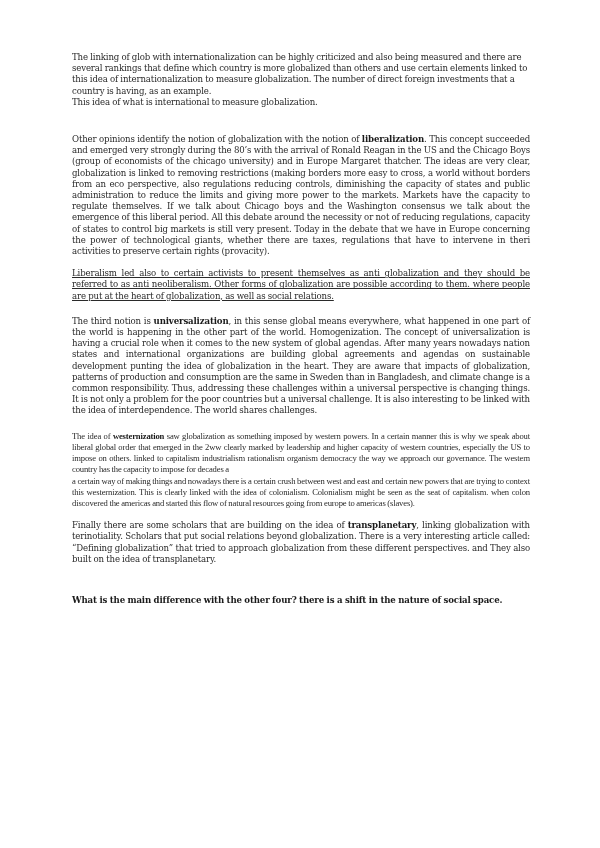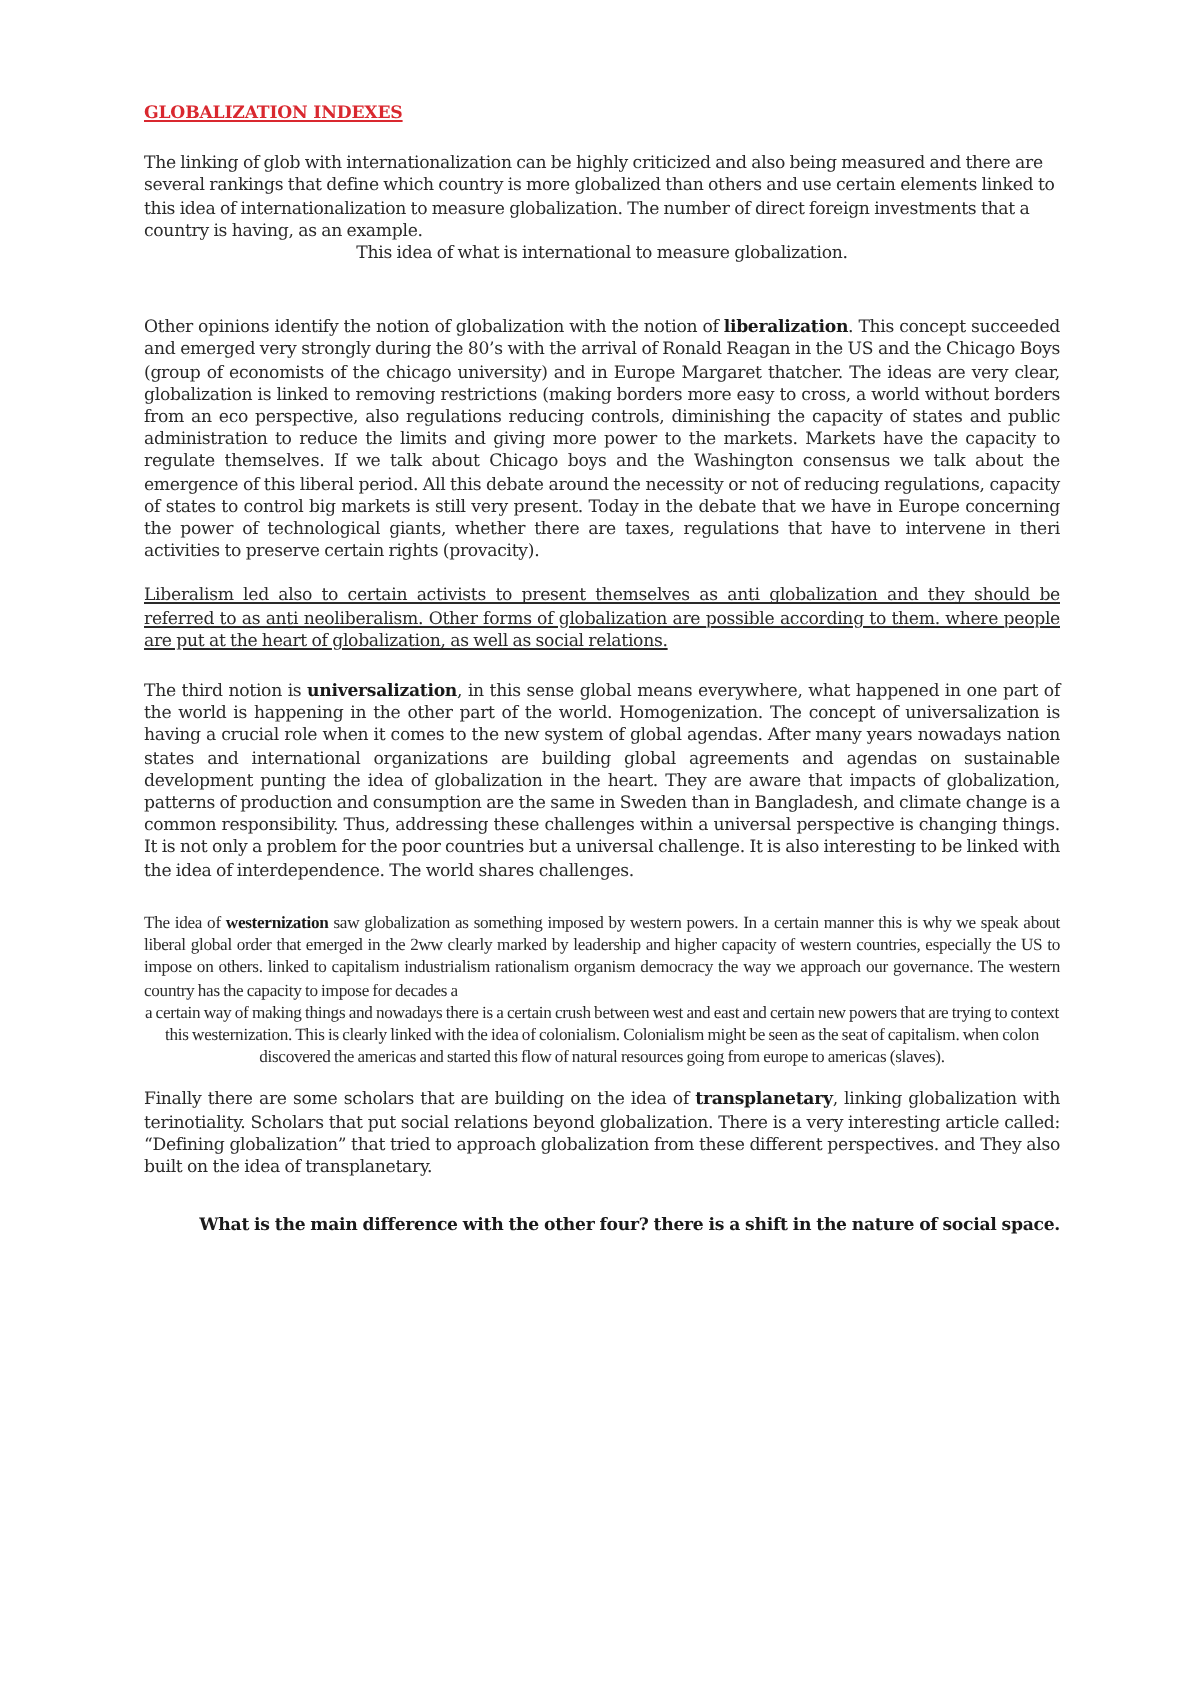--- a/index.html
+++ b/index.html
@@ -38,33 +38,31 @@
     }
     p.j {
       text-align: justify;
     }
     b {
       font-weight: bold;
       color: #1a1a1a;
     }
     .line {
       display: block;
-      text-align: center;
     }
     .question {
       font-weight: bold;
       color: #1a1a1a;
       margin-top: 2px;
     }
   </style>
 </head>
 <body>
 
 <div class="page">
-  <div class="heading">GLOBALIZATION INDEXES</div>
 
   <p>
     <span>The linking of glob with internationalization can be highly criticized and also being measured and there are several rankings that define which country is more globalized than others and use certain elements linked to this idea of internationalization to measure globalization. The number of direct foreign investments that a country is having, as an example.</span>
     <span class="line">This idea of what is international to measure globalization.</span>
   </p>
 
   <p class="j" style="margin-top:26px;">
     <span>Other opinions identify the notion of globalization with the notion of </span><b>liberalization</b><span>. This concept succeeded and emerged very strongly during the 80’s with the arrival of Ronald Reagan in the US and the Chicago Boys (group of economists of the chicago university) and in Europe Margaret thatcher. The ideas are very clear, globalization is linked to removing restrictions (making borders more easy to cross, a world without borders from an eco perspective, also regulations reducing controls, diminishing the capacity of states and public administration to reduce the limits and giving more power to the markets. Markets have the capacity to regulate themselves. If we talk about Chicago boys and the Washington consensus we talk about the emergence of this liberal period. All this debate around the necessity or not of reducing regulations, capacity of states to control big markets is still very present. Today in the debate that we have in Europe concerning the power of technological giants, whether there are taxes, regulations that have to intervene in theri activities to preserve certain rights (provacity).</span>
   </p>
 
@@ -78,14 +76,14 @@
 
   <p class="j" style="margin-top:14px;font-family:Liberation Serif, serif;">
     <span>The idea of </span><b>westernization</b><span> saw globalization as something imposed by western powers. In a certain manner this is why we speak about liberal global order that emerged in the 2ww clearly marked by leadership and higher capacity of western countries, especially the US to impose on others. linked to capitalism industrialism rationalism organism democracy the way we approach our governance. The western country has the capacity to impose for decades a</span>
     <span class="line">a certain way of making things and nowadays there is a certain crush between west and east and certain new powers that are trying to context this westernization. This is clearly linked with the idea of colonialism. Colonialism might be seen as the seat of capitalism. when colon discovered the americas and started this flow of natural resources going from europe to americas (slaves).</span>
   </p>
 
   <p class="j" style="margin-top:4px;">
     <span>Finally there are some scholars that are building on the idea of </span><b>transplanetary</b><span>, linking globalization with terinotiality. Scholars that put social relations beyond globalization. There is a very interesting article called: “Defining globalization” that tried to approach globalization from these different perspectives. and They also built on the idea of transplanetary.</span>
   </p>
 
-  <p class="question" style="margin-top:18px;text-align:right;">What is the main difference with the other four? there is a shift in the nature of social space.</p>
+  <p class="question" style="margin-top:30px;">What is the main difference with the other four? there is a shift in the nature of social space.</p>
 </div>
 
 </body></html>

